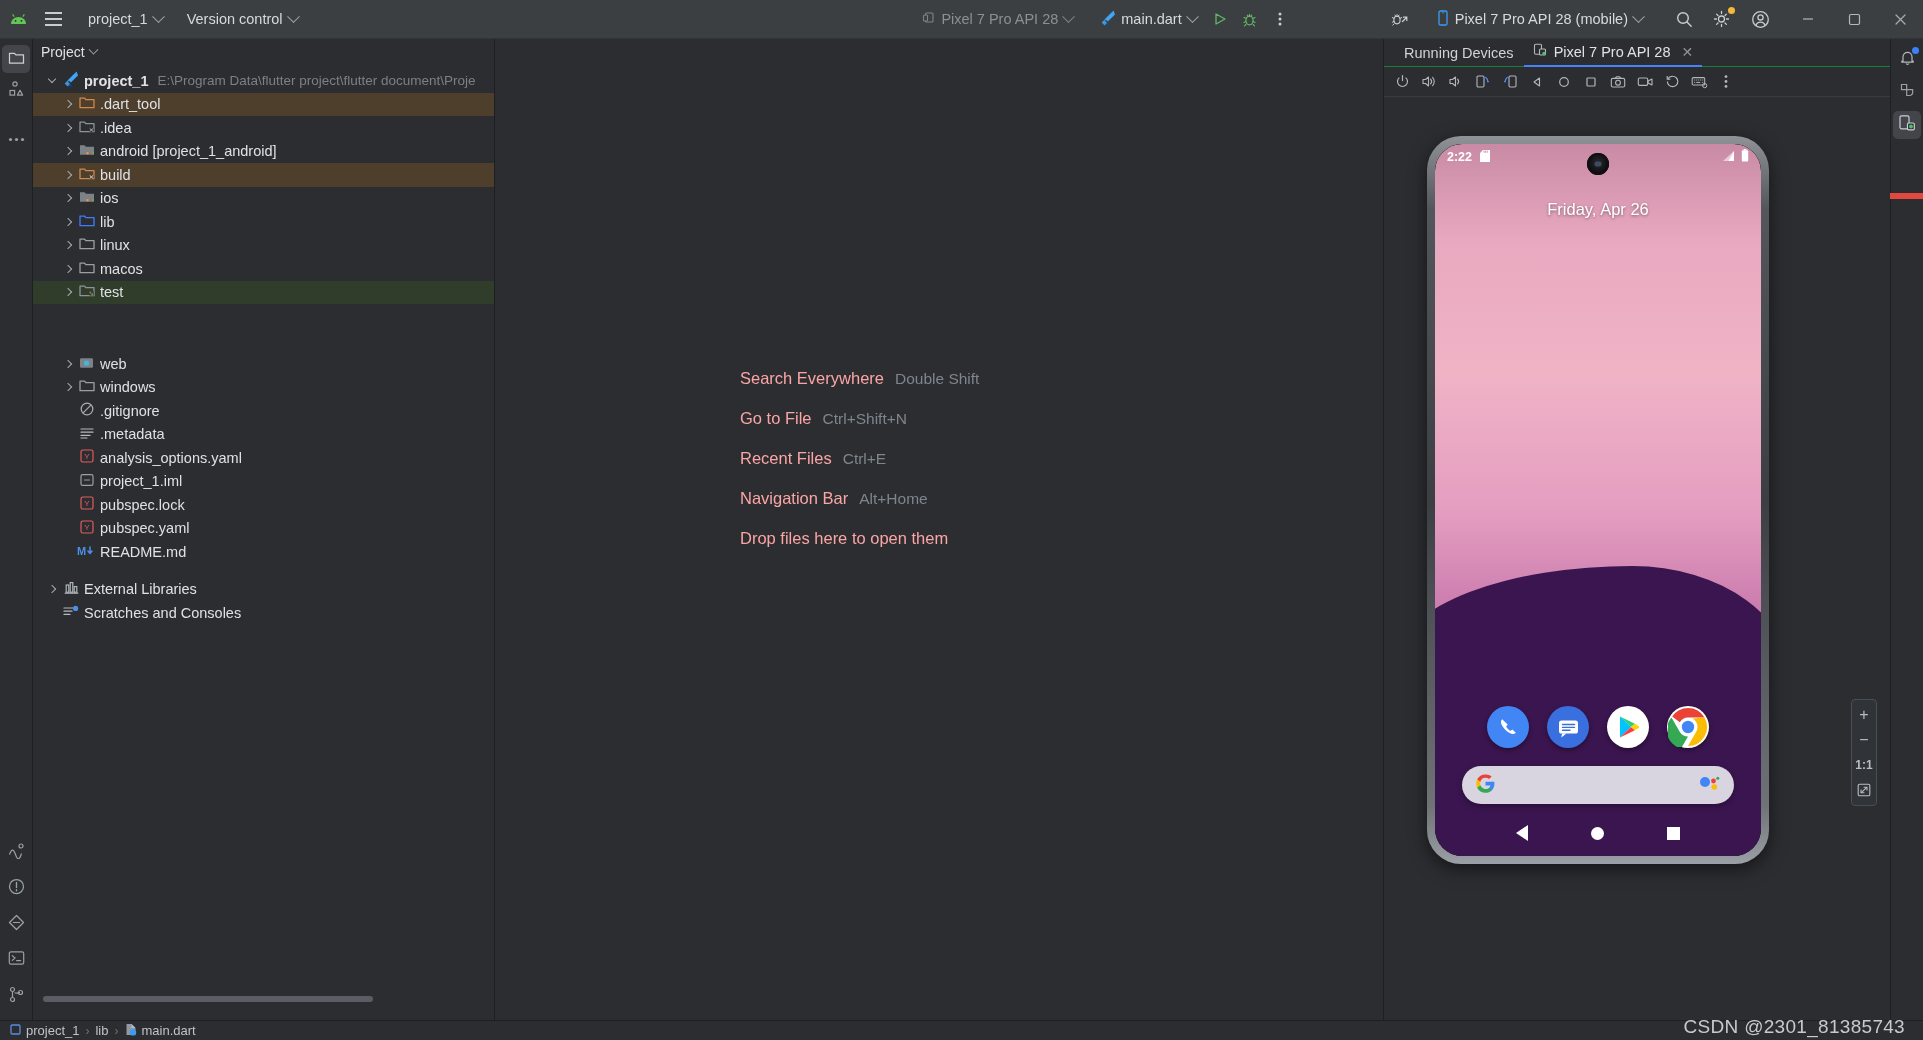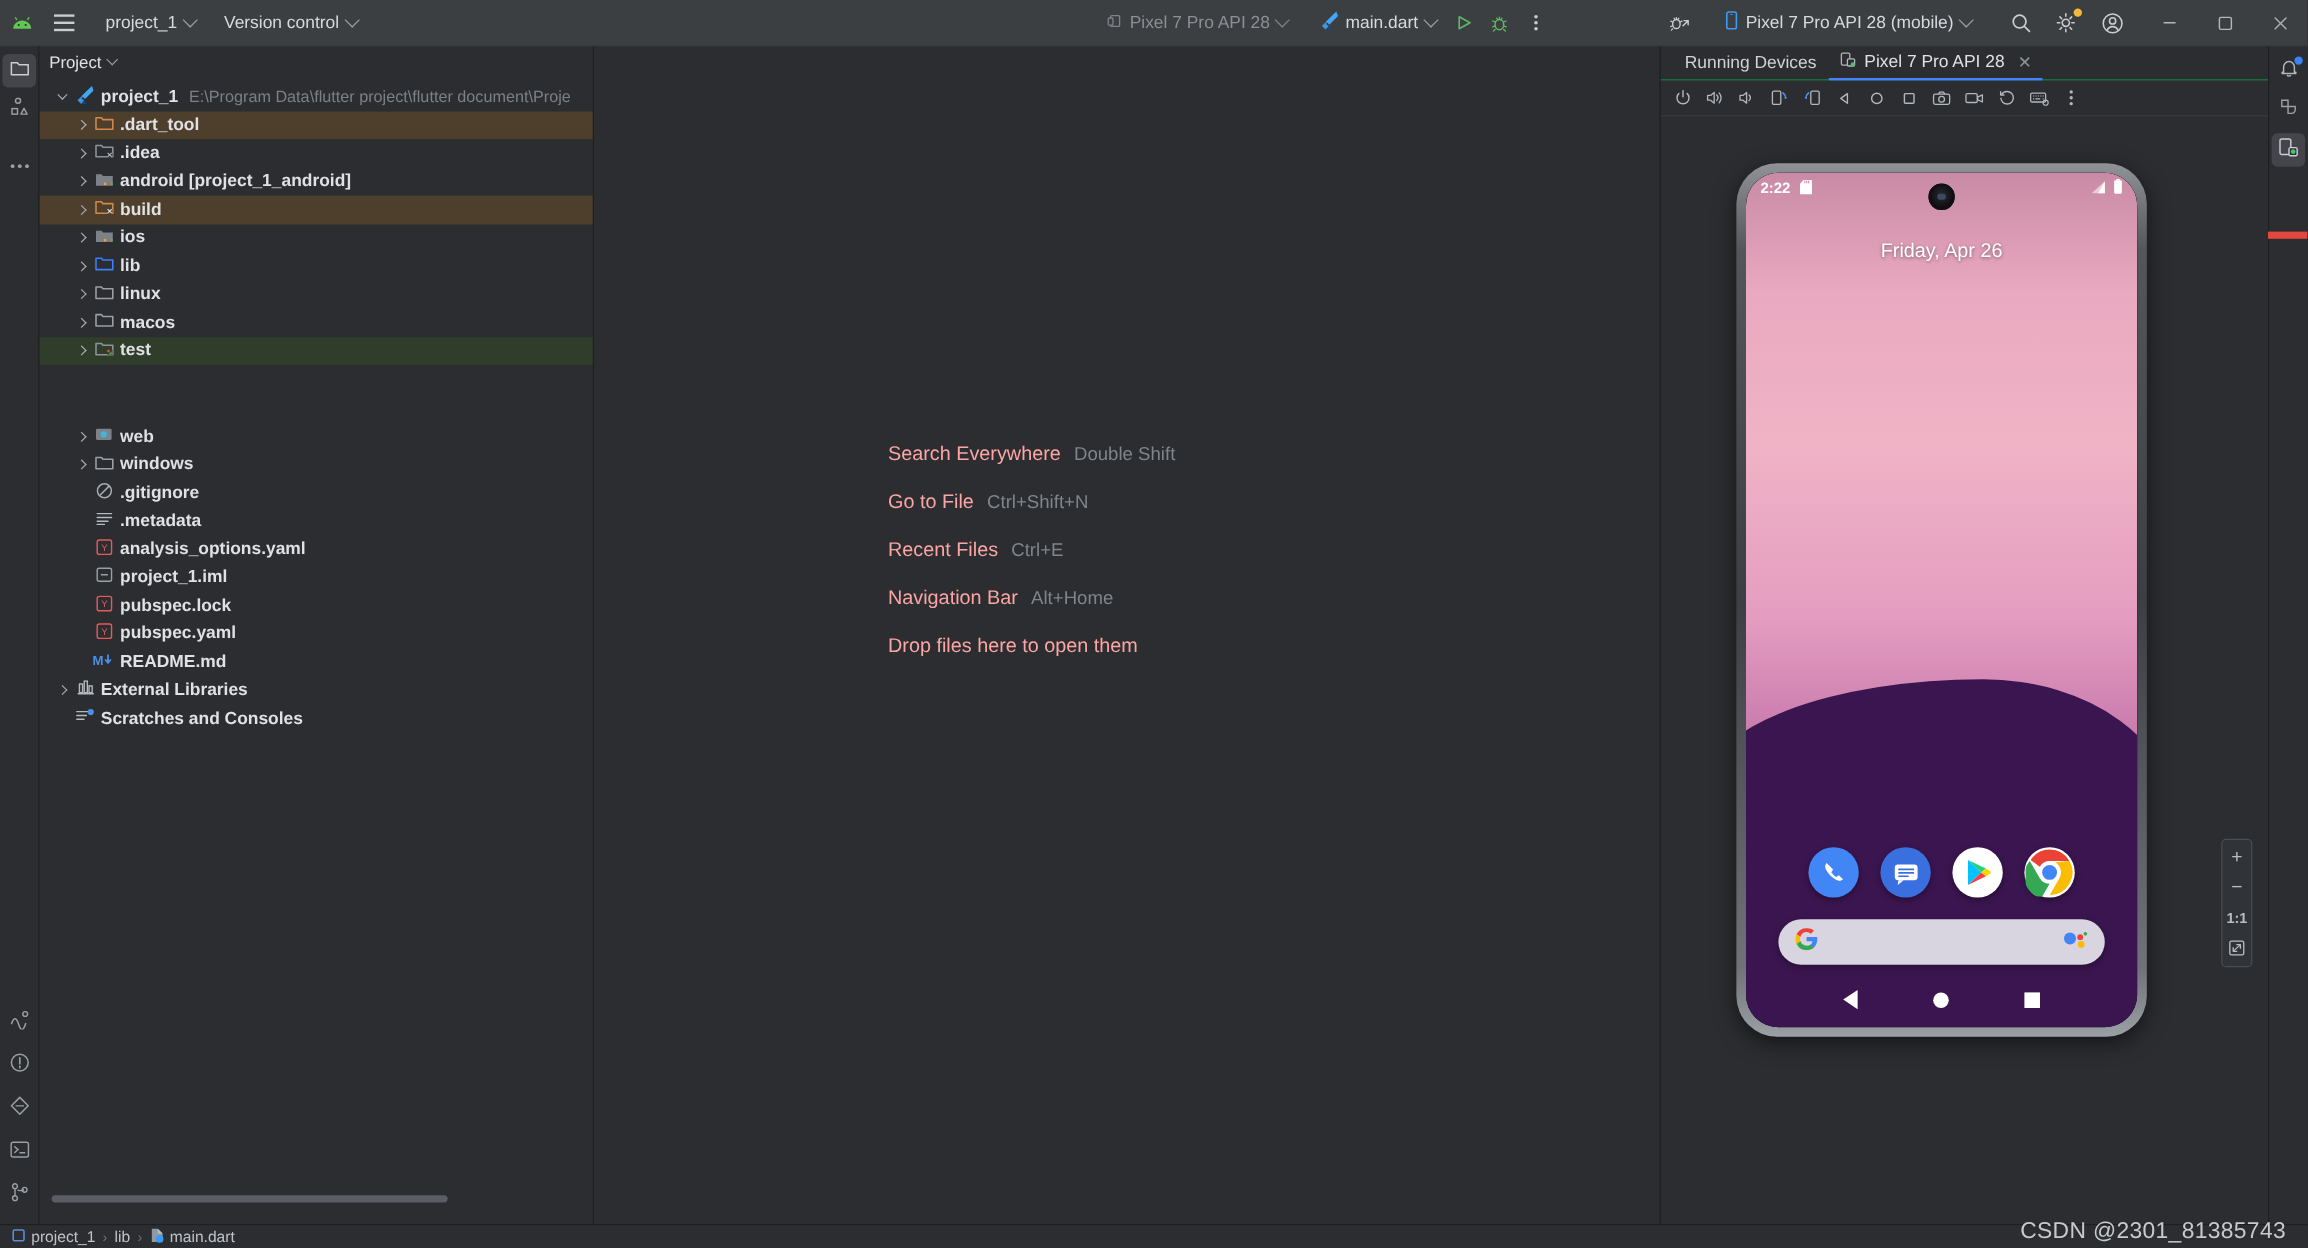--- a/index.html
+++ b/index.html
@@ -80,21 +80,21 @@
   .row.hl-green { background: #2f3d2a; }
   .row .arrow {
     width: 18px; display:flex; align-items:center; justify-content:center; flex: 0 0 18px;
   }
   .row .arrow i {
     display:block; width:6px; height:6px; border-right:1.5px solid #a5abb3; border-top:1.5px solid #a5abb3;
     transform: rotate(45deg);
   }
   .row .arrow.down i { transform: rotate(135deg); margin-top:-3px;}
   .row .ico { width: 20px; flex:0 0 20px; display:flex; align-items:center; justify-content:center; }
-  .row .lbl { padding-left: 3px; font-weight: bold; }
+  .row .lbl { padding-left: 3px; }
   .row .sub { color: #7c8087; padding-left: 9px; font-size: 13.5px; overflow:hidden; }
   .row.bold .lbl { font-weight: bold; }
   #hscroll {
     position: absolute; left: 10px; bottom: 9px; width: 330px; height: 6px;
     background: #5a5d63; border-radius: 3px;
   }
   #hscroll-track { position:absolute; left:0; bottom: 9px; width: 100%; height: 6px; }
 
   
   #editor {
@@ -123,21 +123,21 @@
   #dev-tabs .tab .x { color: #8f949b; font-size: 14px; margin-left: 4px; }
   #dev-toolbar {
     height: 30px; display: flex; align-items: center; gap: 3px; padding-left: 6px;
     border-bottom: 1px solid #393b40;
   }
   .dt-btn { width:24px;height:24px;display:flex;align-items:center;justify-content:center;border-radius:4px;cursor:pointer;}
 
   
   #phone-stage { position: absolute; top: 60px; left: 0; right: 0; bottom: 0; }
   #phone {
-    position: absolute; left: 63px; top: 37px; width: 342px; height: 728px;
+    position: absolute; left: 43px; top: 37px; width: 342px; height: 728px;
     border-radius: 34px;
     background: linear-gradient(180deg,#8f9296 0%, #53565a 10%, #3b3e42 50%, #6f7276 92%, #9aa0a6 100%);
     padding: 8px;
     box-shadow: 0 5px 18px rgba(0,0,0,.55);
   }
   #phone-inner { position:relative; width:100%; height:100%; border-radius: 27px; overflow:hidden;
      background:#000; }
   #phone-screen {
     position:absolute; inset:0; border-radius: 27px; overflow: hidden;
     background:
@@ -654,21 +654,21 @@
       <div class="row" style="padding-left: 26px;">
         <span class="arrow"></span>
         <span class="ico">
           <span><svg width="20" height="12" viewBox="0 0 20 12">
               <text x="0" y="10" font-size="11" fill="#4d8ee8" font-weight="bold" font-family="Liberation Sans">M</text>
               <path d="M13 2v6M11 6l2 2.4L15 6" stroke="#4d8ee8" stroke-width="1.5" fill="none" stroke-linecap="round" stroke-linejoin="round"></path>
             </svg></span>
         </span>
         <span class="lbl">README.md</span>
       </div>
-      <div class="row" style="padding-left: 10px;">
+      <div class="row" style="padding-left: 10px; margin-top: 14px;">
         <span class="arrow">
           <i></i>
         </span>
         <span class="ico">
           <span><svg width="15" height="14" viewBox="0 0 15 14">
               <path d="M1.2 12.2h12.6" stroke="#b5babf" stroke-width="1.2" stroke-linecap="round"></path>
               <rect x="2.2" y="4" width="2.6" height="7.2" fill="none" stroke="#b5babf" stroke-width="1.15"></rect>
               <rect x="6.2" y="1.6" width="2.6" height="9.6" fill="none" stroke="#b5babf" stroke-width="1.15"></rect>
               <rect x="10.2" y="5.6" width="2.6" height="5.6" fill="none" stroke="#b5babf" stroke-width="1.15"></rect>
             </svg></span>

